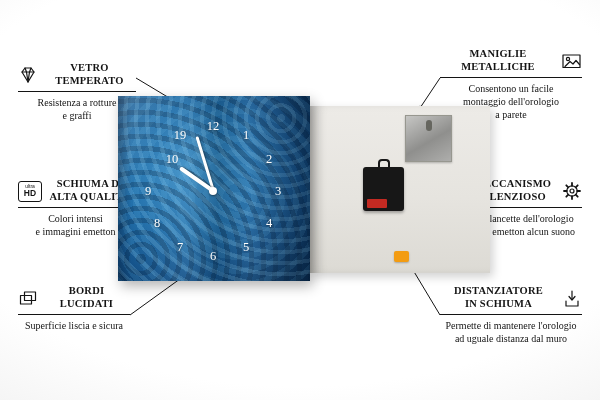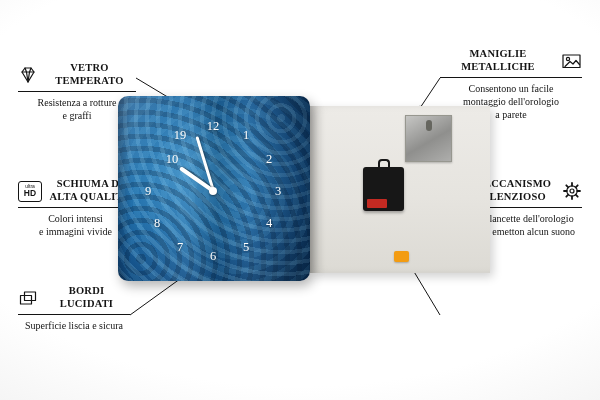--- a/index.html
+++ b/index.html
@@ -13,21 +13,21 @@
 
   
   .connectors { position:absolute; left:0; top:0; pointer-events:none; }
   .connectors line { stroke:#151515; stroke-width:1; }
   .connectors circle { fill:#151515; }
 
   
   .product { position:absolute; left:118px; top:96px; width:372px; height:185px; }
 
   .clock-front {
-    position:absolute; left:0; top:0; width:192px; height:185px; border-radius:10px;
+    position:absolute; left:0; top:0; width:192px; height:185px; border-radius:0;
     background:
       linear-gradient(90deg, rgba(2,12,30,0.30) 0%, rgba(0,0,0,0) 7%, rgba(255,255,255,0.07) 36%, rgba(0,0,0,0.14) 52%, rgba(255,255,255,0.06) 68%, rgba(2,12,30,0.32) 100%),
       linear-gradient(115deg, rgba(255,255,255,0.20) 0%, rgba(255,255,255,0) 22%),
       repeating-radial-gradient(circle at 85% 12%, rgba(140,205,240,0.20) 0 4px, rgba(0,0,0,0) 4px 11px),
       repeating-radial-gradient(circle at 12% 88%, rgba(5,35,65,0.30) 0 5px, rgba(0,0,0,0) 5px 12px),
       repeating-radial-gradient(circle at 62% 55%, rgba(95,175,220,0.16) 0 6px, rgba(0,0,0,0) 6px 14px),
       radial-gradient(circle at 35% 40%, #3b8ec6 0%, #2270ab 38%, #15548c 64%, #0c3a66 85%, #082b4e 100%);
     box-shadow: 3px 5px 12px rgba(0,0,0,0.30);
     z-index:2;
   }
@@ -174,21 +174,21 @@
   <div class="callout left" style="left:18px; top:178px; width:115px;">
     <div class="callout-head">
       <span class="icon uhd-box">
         <span class="uhd-top">ultra</span>
         <span class="uhd-bot">HD</span>
       </span>
       <span class="title">SCHIUMA DI
 ALTA QUALITÀ</span>
     </div>
     <div class="subtitle">Colori intensi
-e immagini vivide</div>
+e immagini emetton</div>
   </div>
 
   <div class="callout right" style="left:440px; top:48px; width:142px;">
     <div class="callout-head">
       <span class="title">MANIGLIE
 METALLICHE</span>
       <span class="icon">
         <svg width="21" height="18" viewBox="0 0 21 18">
           <rect x="2" y="3" width="17" height="12.5"></rect>
           <circle cx="7" cy="7" r="1.6"></circle>
@@ -233,14 +233,29 @@
             <line x1="10" y1="4.8" x2="10" y2="2"></line>
             <line x1="13.7" y1="6.3" x2="15.7" y2="4.3"></line>
           </g>
         </svg>
       </span>
     </div>
     <div class="subtitle">Le lancette dell'orologio
 non emetton alcun suono</div>
   </div>
 
+  <div class="callout right" style="left:440px; top:285px; width:142px;">
+    <div class="callout-head">
+      <span class="title">DISTANZIATORE
+IN SCHIUMA</span>
+      <span class="icon">
+        <svg width="20" height="19" viewBox="0 0 20 19">
+          <path d="M10 2 V10"></path>
+          <path d="M7 7.5 L10 11 L13 7.5"></path>
+          <path d="M4 12 V17 H16 V12"></path>
+        </svg>
+      </span>
+    </div>
+    <div class="subtitle">Permette di mantenere l'orologio
+ad uguale distanza dal muro</div>
+  </div>
 
 </div>
 
 </body></html>

